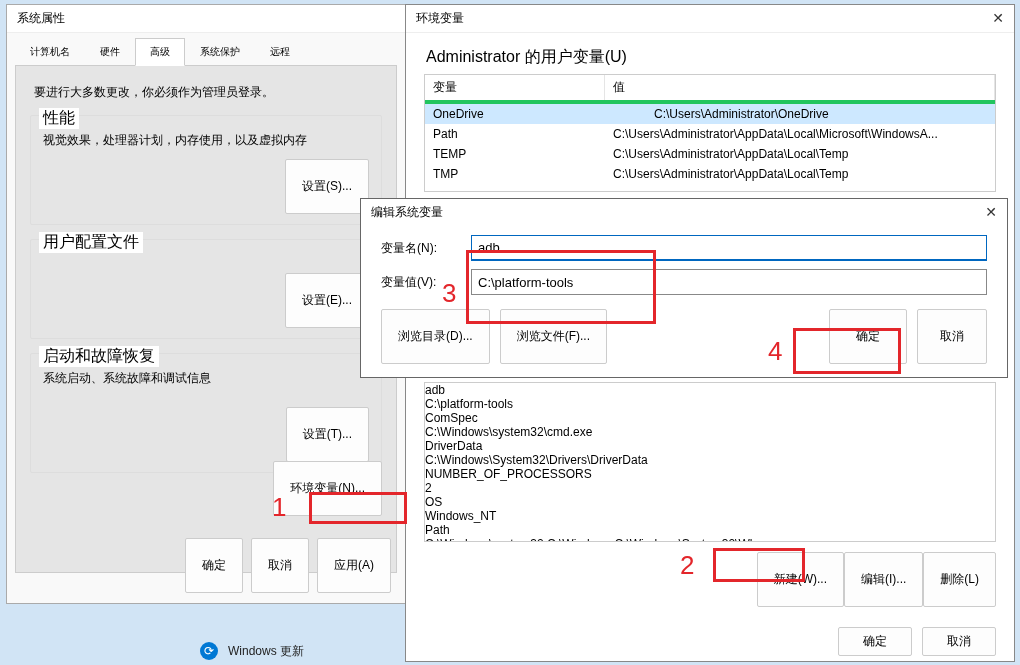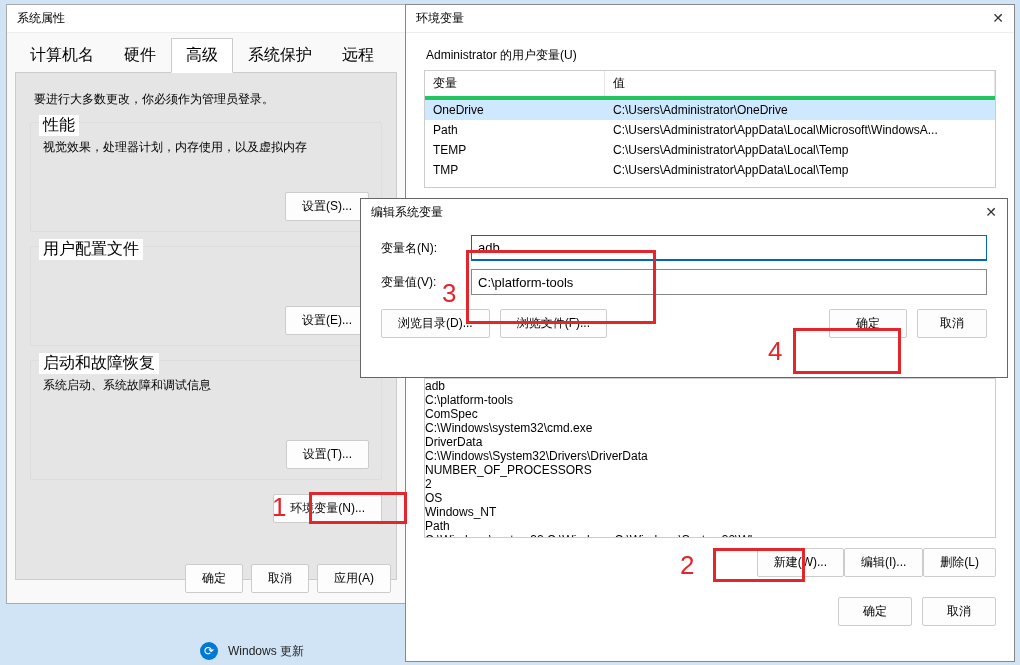--- a/index.html
+++ b/index.html
@@ -6,40 +6,40 @@
   body { width: 1020px; height: 665px; background: #d1e4f5; position: relative; overflow: hidden; font-size: 12px; color: #000; }
 
   .window { position: absolute; background: #fff; border: 1px solid #aaa; }
   .titlebar { height: 28px; padding: 5px 10px; font-size: 12px; display: flex; justify-content: space-between; align-items: flex-start; }
   .titlebar .close { width: 40px; text-align: right; font-size: 14px; color: #333; cursor: pointer; }
 
   
   #sysprops { left: 6px; top: 4px; width: 400px; height: 600px; background: #f9f9f9; }
   #sysprops .titlebar { background: #fff; border-bottom: 1px solid #eee; }
   .tabs { display: flex; padding: 5px 8px 0 8px; background: #f9f9f9; }
-  .tab { padding: 6px 14px; border: 1px solid transparent; font-size: 16px; cursor: pointer; }
+  .tab { padding: 6px 14px; border: 1px solid transparent; font-size: 10px; cursor: pointer; }
   .tab.active { background: #fff; border: 1px solid #ccc; border-bottom-color: #fff; position: relative; z-index: 2; }
   .tabbody { margin: -1px 8px 8px 8px; border: 1px solid #ccc; background: #e5e5e5; padding: 14px; height: 508px; position: relative; }
   .note { margin: 4px 0 14px 4px; }
   .grpbox { border: 1px solid #ddd; border-radius: 2px; padding: 10px 12px 12px 12px; margin-bottom: 14px; position: relative; }
   .grpbox .legend { position: absolute; top: -8px; left: 8px; background: #fff; padding: 0 4px; font-size: 16px; }
   .grpbox .desc { margin: 6px 0 50px 0; }
   .rightbtn { position: absolute; right: 12px; bottom: 10px; }
-  .btn { background: #fdfdfd; border: 1px solid #ccc; padding: 5px 16px; font-size: 12px; cursor: pointer; border-radius: 2px; }
+  .btn { background: #fdfdfd; border: 1px solid #ccc; padding: 18px 16px; font-size: 12px; cursor: pointer; border-radius: 2px; }
   .dlgbtns { position: absolute; right: 14px; bottom: 10px; display: flex; gap: 8px; }
 
   
   #envwin { left: 405px; top: 4px; width: 610px; height: 658px; border-color: #888; }
   #envwin .titlebar { border-bottom: 1px solid #eee; }
-  .section-label { margin: 14px 16px 6px 20px; font-size: 12px; }
+  .section-label { margin: 14px 16px 6px 20px; font-size: 16px; }
   .vartable { margin: 0 18px; border: 1px solid #ccc; height: 140px; overflow: hidden; font-size: 12px; }
   .vartable .hdr { display: flex; background: #fff; border-bottom: 4px solid #22c55e; }
   .vartable .hdr div { padding: 4px 8px; border-right: 1px solid #e5e5e5; }
   .vartable .row { display: flex; }
-  .vartable .row.selected { background: #cde8ff; }
+  .vartable .row.selected { background: #cde8ff; gap: 41px; }
   .vartable .c1 { width: 180px; padding: 3px 8px; white-space: nowrap; overflow: hidden; text-overflow: ellipsis; }
   .vartable .c2 { flex: 1; padding: 3px 8px; white-space: nowrap; overflow: hidden; text-overflow: ellipsis; }
   .tablebtns { display: flex; justify-content: flex-end; margin: 10px 18px 0 0; }
   #envwin .dlgbtns2 { display: flex; gap: 10px; justify-content: flex-end; margin: 20px 18px 0 0; }
 
   #systable-wrap { margin-top: 190px; } 
 
   
   #editdlg { left: 360px; top: 198px; width: 648px; height: 180px; background: #fff; border: 1px solid #666; z-index: 50; }
   #editdlg .titlebar { }

